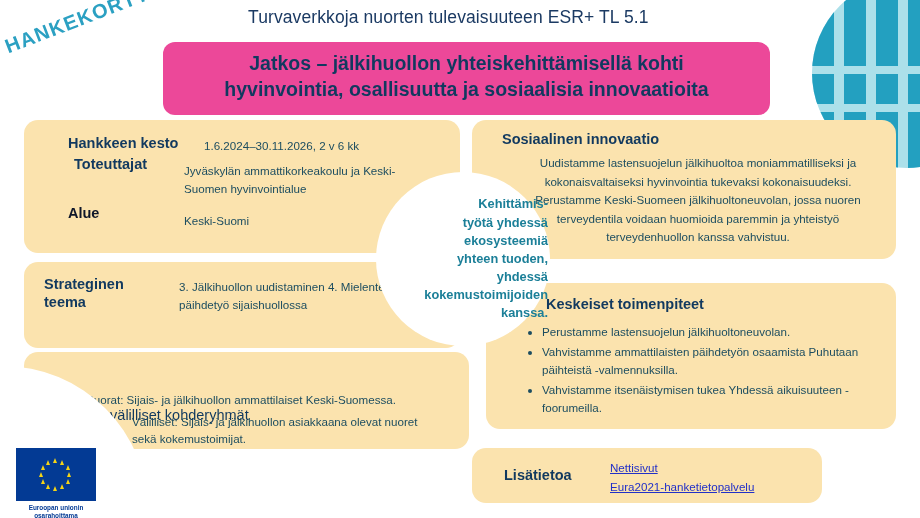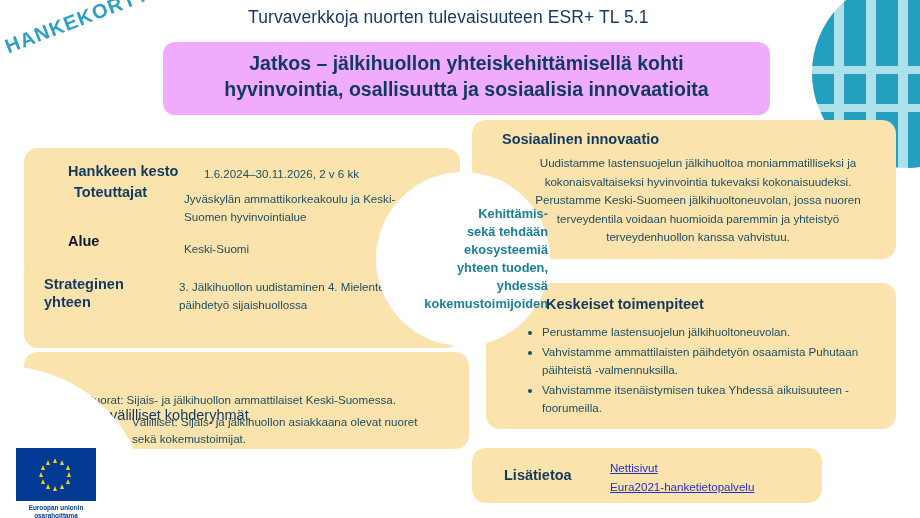--- a/index.html
+++ b/index.html
@@ -54,21 +54,21 @@
     margin-left:20px;
   }
 
   
   .title-banner{
     position:absolute;
     left:163px;top:42px;
     width:607px;
     padding:9px 16px 12px;
     box-sizing:border-box;
-    background:#f0abfc;
+    background:#ec4899;
     border-radius:12px;
     text-align:center;
     color:#11395f;
     font-size:19.5px;
     font-weight:700;
     line-height:1.33;
   }
   .title-banner span{display:block;}
 
   
@@ -85,21 +85,21 @@
     font-size:14.5px;
     line-height:1.25;
   }
   .card-body{
     font-size:11.6px;
     line-height:1.48;
     color:#1c4d60;
   }
 
   
-  #card-basic{left:24px;top:120px;width:436px;height:133px;margin-top:28px;}
+  #card-basic{left:24px;top:120px;width:436px;height:133px;}
 
   #lbl-kesto{left:44px;top:14px;font-size:14.5px;font-weight:700;color:#11395f;}
   #val-kesto{left:180px;top:17px;font-size:11.6px;color:#1c4d60;}
   #lbl-tot{left:50px;top:35px;font-size:14.5px;font-weight:700;color:#11395f;}
   #val-tot{left:160px;top:42px;font-size:11.6px;color:#1c4d60;line-height:1.55;width:240px;}
   #lbl-alue{left:44px;top:84px;font-size:14.5px;font-weight:700;color:#0f172a;}
   #val-alue{left:160px;top:92px;font-size:11.6px;color:#1c4d60;}
 
   
   #card-strat{left:24px;top:262px;width:436px;height:86px;}
@@ -211,21 +211,21 @@
   <div class="card" id="card-basic">
     <div class="card-h" id="lbl-kesto" style="position:absolute">Hankkeen kesto</div>
     <div class="card-body" id="val-kesto" style="position:absolute">1.6.2024–30.11.2026, 2 v 6 kk</div>
     <div class="card-h" id="lbl-tot" style="position:absolute">Toteuttajat</div>
     <div class="card-body" id="val-tot" style="position:absolute">Jyväskylän ammattikorkeakoulu ja Keski-Suomen hyvinvointialue</div>
     <div class="card-h" id="lbl-alue" style="position:absolute">Alue</div>
     <div class="card-body" id="val-alue" style="position:absolute">Keski-Suomi</div>
   </div>
 
   <div class="card" id="card-strat">
-    <div class="card-h" id="lbl-strat" style="position:absolute">Strateginen yhteen</div>
+    <div class="card-h" id="lbl-strat" style="position:absolute">Strateginen teema</div>
     <div class="card-body" id="val-strat" style="position:absolute">3. Jälkihuollon uudistaminen 4. Mielenterveys ja päihdetyö sijaishuollossa</div>
   </div>
 
   <div class="card" id="card-target">
     <div class="card-h" id="h-target">Suorat ja välilliset kohderyhmät</div>
     <div class="card-body" id="t-suorat">Suorat: Sijais- ja jälkihuollon ammattilaiset Keski-Suomessa.</div>
     <div class="card-body" id="t-valil">Välilliset: Sijais- ja jälkihuollon asiakkaana olevat nuoret sekä kokemustoimijat.</div>
   </div>
 
   <div class="card" id="card-innov">
@@ -246,25 +246,26 @@
     <div class="card-h" id="lbl-more">Lisätietoa</div>
     <div id="links-more">
         <a href="#">Nettisivut</a>
         <a href="#">Eura2021-hanketietopalvelu</a>
       </div>
   </div>
 
   <div class="callout">
     <div class="txt" id="calloutTxt">
         <div>Kehittämis-</div>
-        <div>sekä tehdään</div>
+        <div>työtä yhdessä</div>
         <div>ekosysteemiä</div>
         <div>yhteen tuoden,</div>
         <div>yhdessä</div>
         <div>kokemustoimijoiden</div>
+        <div>kanssa.</div>
       </div>
   </div>
 
   <div class="cut-bl"></div>
 
   <div class="eu">
     <div class="eu-flag" id="euFlag">
         <i style="left: 37.4px; top: 10px;"></i>
         <i style="left: 44.4px; top: 11.8756px;"></i>
         <i style="left: 49.5244px; top: 17px;"></i>

